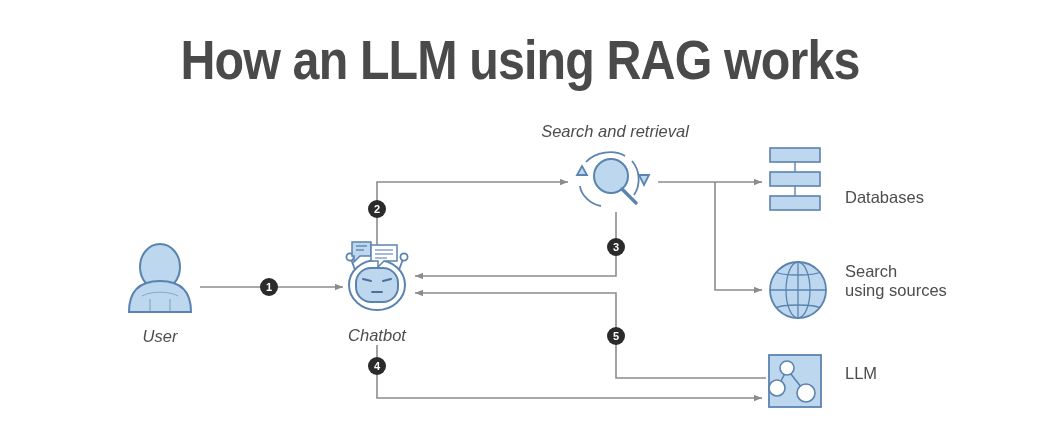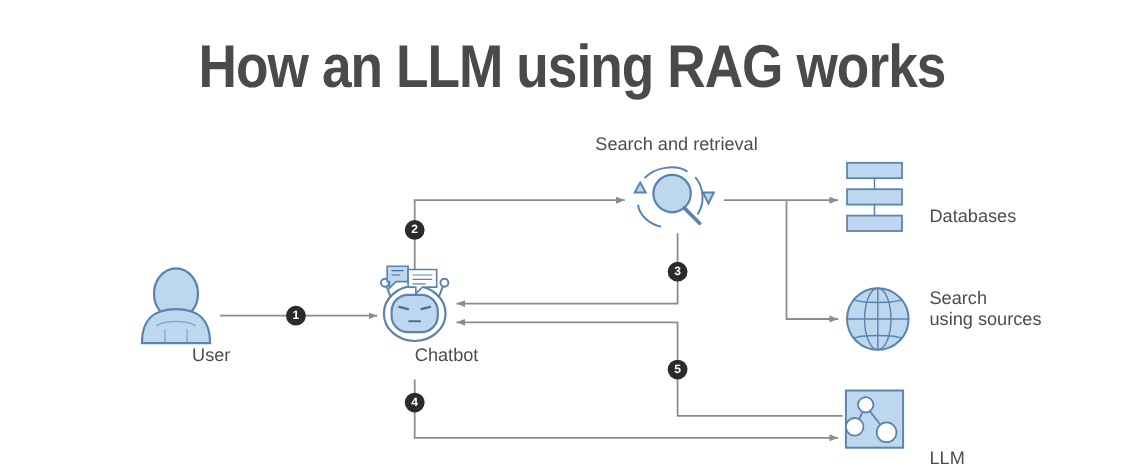--- a/index.html
+++ b/index.html
@@ -25,21 +25,21 @@
     transform-origin:center top;
     white-space:nowrap;
   }
   .lbl{
     position:absolute;
     font-size:16.5px;
     color:#4d4d4d;
     white-space:nowrap;
     line-height:19px;
   }
-  .lbl.center{text-align:center;transform:translateX(-50%);}
+  .lbl.center{text-align:center;transform:translateX(-50%);font-style:italic;}
   .badge{
     position:absolute;
     width:18px;height:18px;border-radius:50%;
     background:#2b2b2b;
     color:#ffffff;
     font-size:11px;
     font-weight:bold;
     line-height:18px;
     text-align:center;
     font-family:"Liberation Sans", sans-serif;
@@ -141,32 +141,32 @@
   <g>
     <rect x="769" y="355" width="52" height="52" fill="#bcd7ee" stroke="#5b83b0" stroke-width="1.8"></rect>
     <line x1="787" y1="369" x2="778" y2="387" stroke="#5b83b0" stroke-width="1.6"></line>
     <line x1="787" y1="369" x2="805" y2="392" stroke="#5b83b0" stroke-width="1.6"></line>
     <circle cx="787" cy="368" r="7" fill="#ffffff" stroke="#5b83b0" stroke-width="1.6"></circle>
     <circle cx="777" cy="388" r="8" fill="#ffffff" stroke="#5b83b0" stroke-width="1.6"></circle>
     <circle cx="806" cy="393" r="9" fill="#ffffff" stroke="#5b83b0" stroke-width="1.6"></circle>
   </g>
 </svg>
 
-<div class="lbl center" style="left:160px;top:314px;margin-left:32px;">User</div>
+<div class="lbl center" style="left:160px;top:327px;">User</div>
 
-<div class="lbl center" style="left:377px;top:314px;margin-left:29px;">Chatbot</div>
+<div class="lbl center" style="left:377px;top:326px;">Chatbot</div>
 
 <div class="lbl center" style="left:615px;top:122px;">Search and retrieval</div>
 
 <div class="lbl" style="left:845px;top:188px;">Databases</div>
 
 <div class="lbl" style="left:845px;top:262px;">
   <span>Search</span><br>
   <span>using sources</span>
 </div>
 
-<div class="lbl" style="left:845px;top:364px;margin-top:44px;">LLM</div>
+<div class="lbl" style="left:845px;top:364px;">LLM</div>
 
 <div class="badge" style="left:260px;top:278px;">1</div>
 <div class="badge" style="left:368px;top:200px;">2</div>
 <div class="badge" style="left:607px;top:238px;">3</div>
 <div class="badge" style="left:368px;top:357px;">4</div>
 <div class="badge" style="left:607px;top:327px;">5</div>
 
 </body></html>

